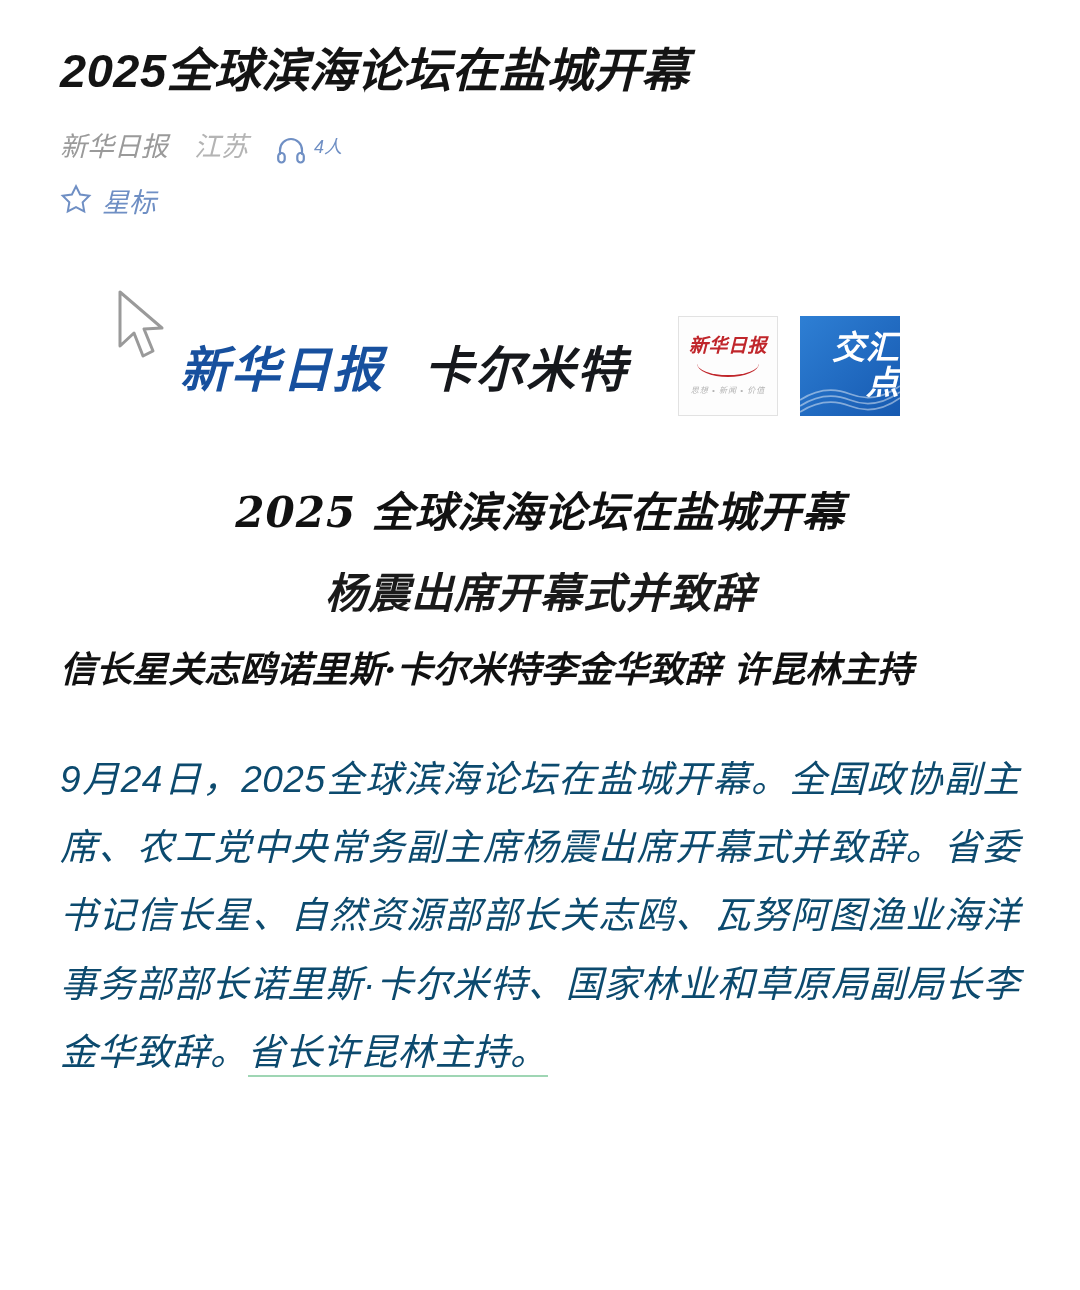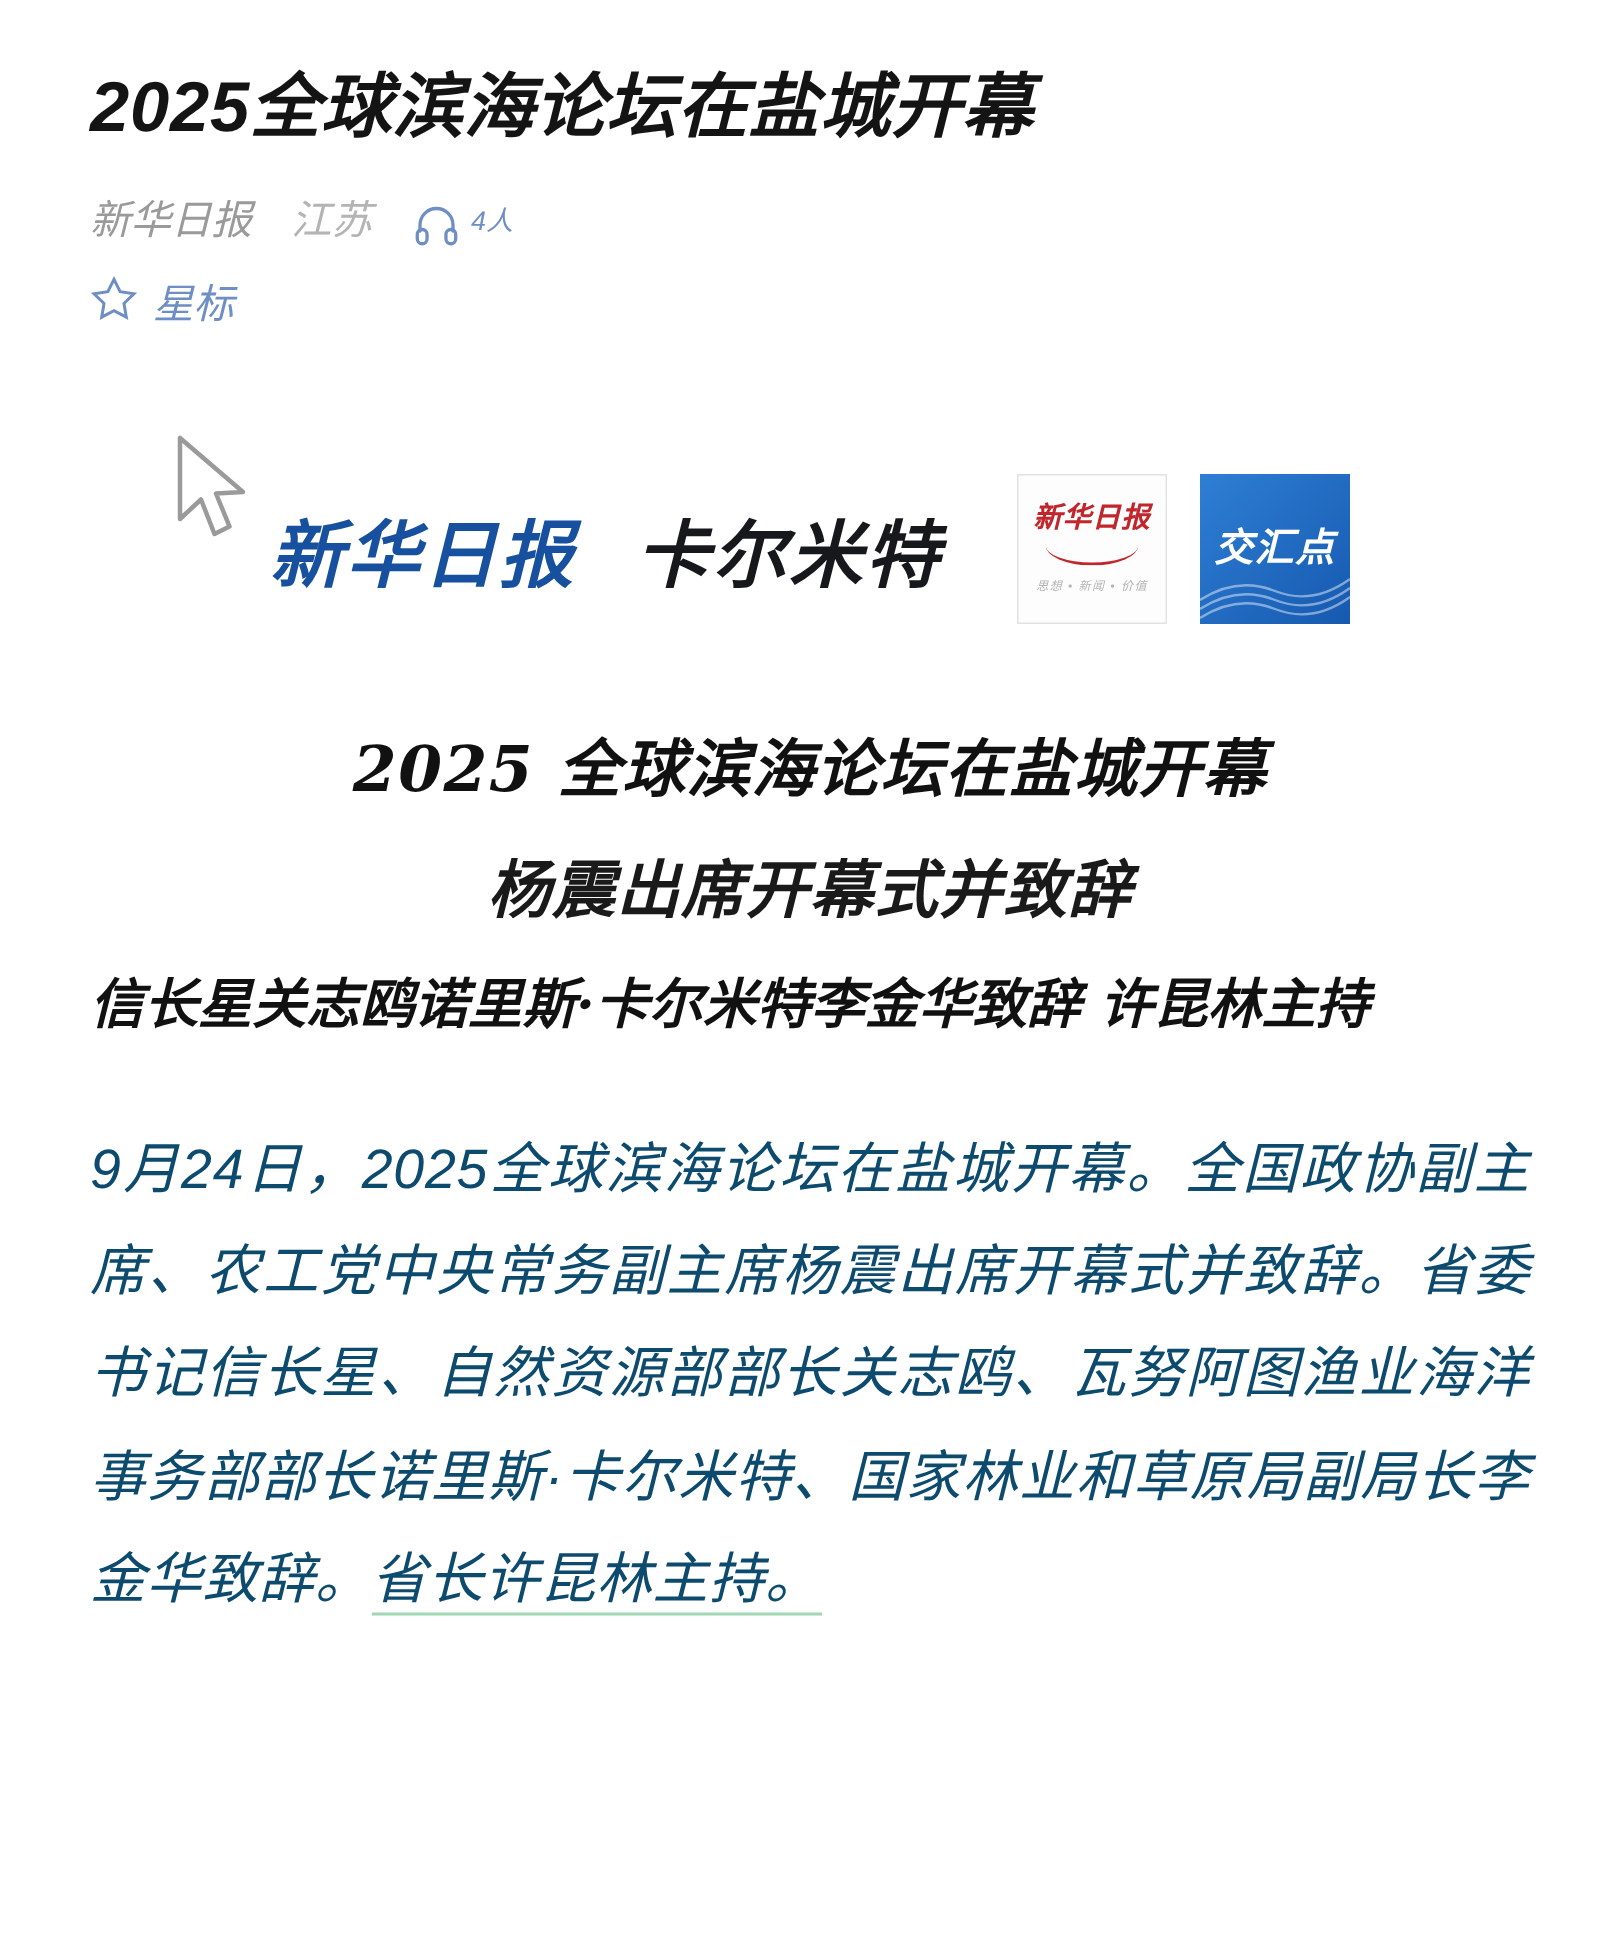--- a/index.html
+++ b/index.html
@@ -163,21 +163,21 @@
     width: 100px;
     height: 100px;
     background: linear-gradient(135deg, #2e7fd4 0%, #1659b0 100%);
     display: flex;
     align-items: center;
     justify-content: center;
     position: relative;
     overflow: hidden;
   }
   .logo-jhd .jhd-text {
-    font-size: 26px;
+    font-size: 33px;
     font-weight: 700;
     color: #ffffff;
     line-height: 1.05;
     text-align: right;
     letter-spacing: 1px;
     z-index: 2;
   }
   .logo-jhd .jhd-lines {
     position: absolute;
     bottom: 0;

